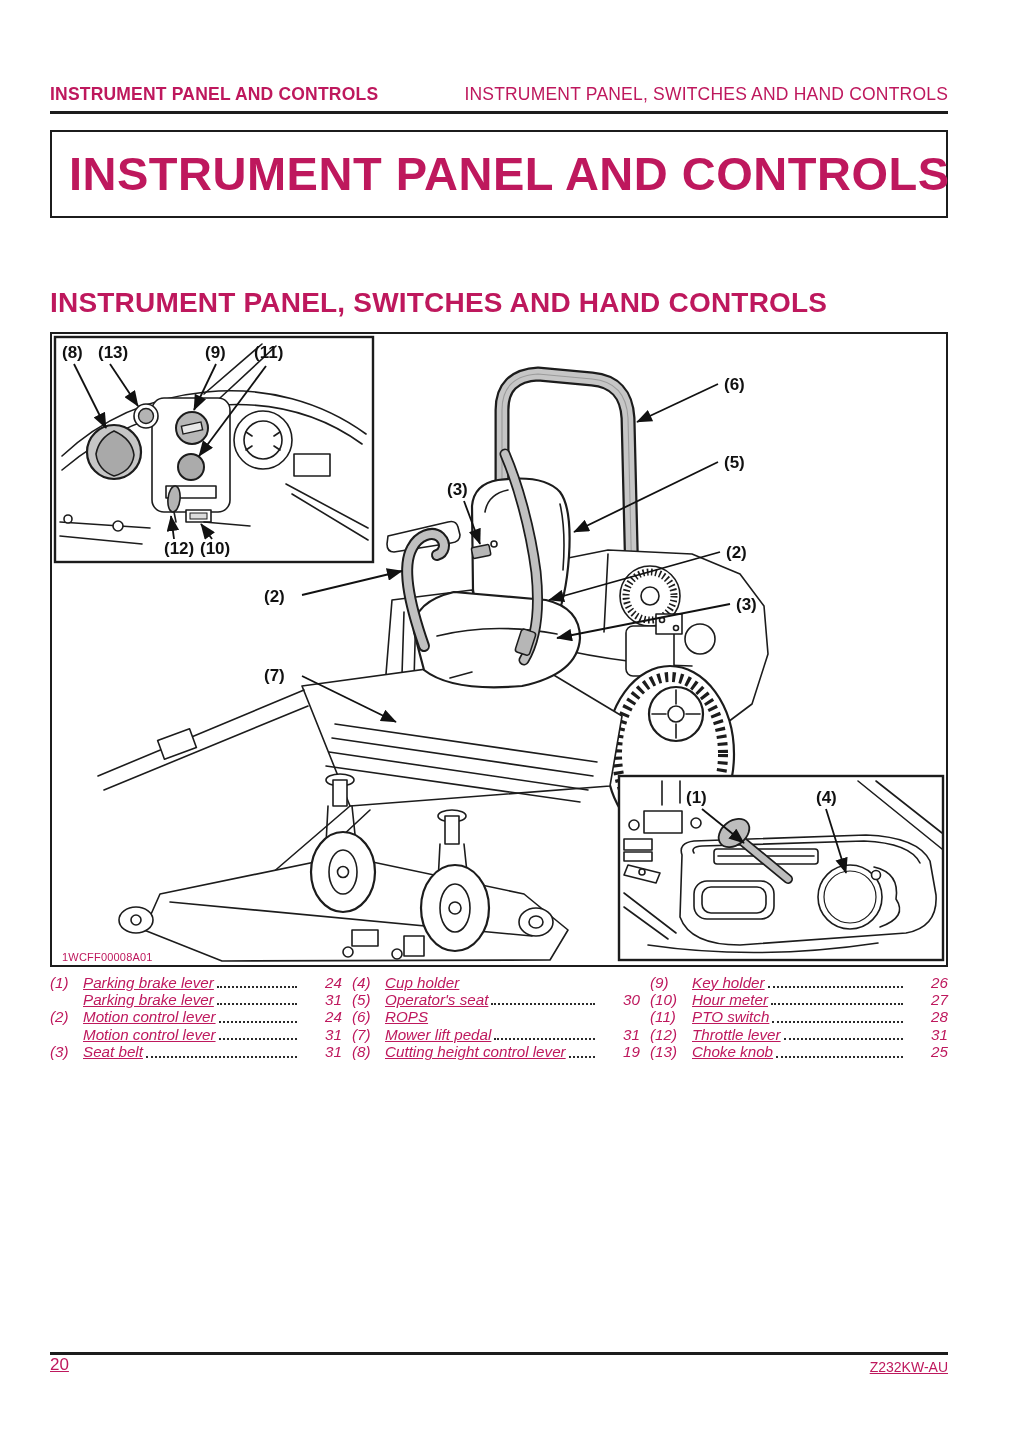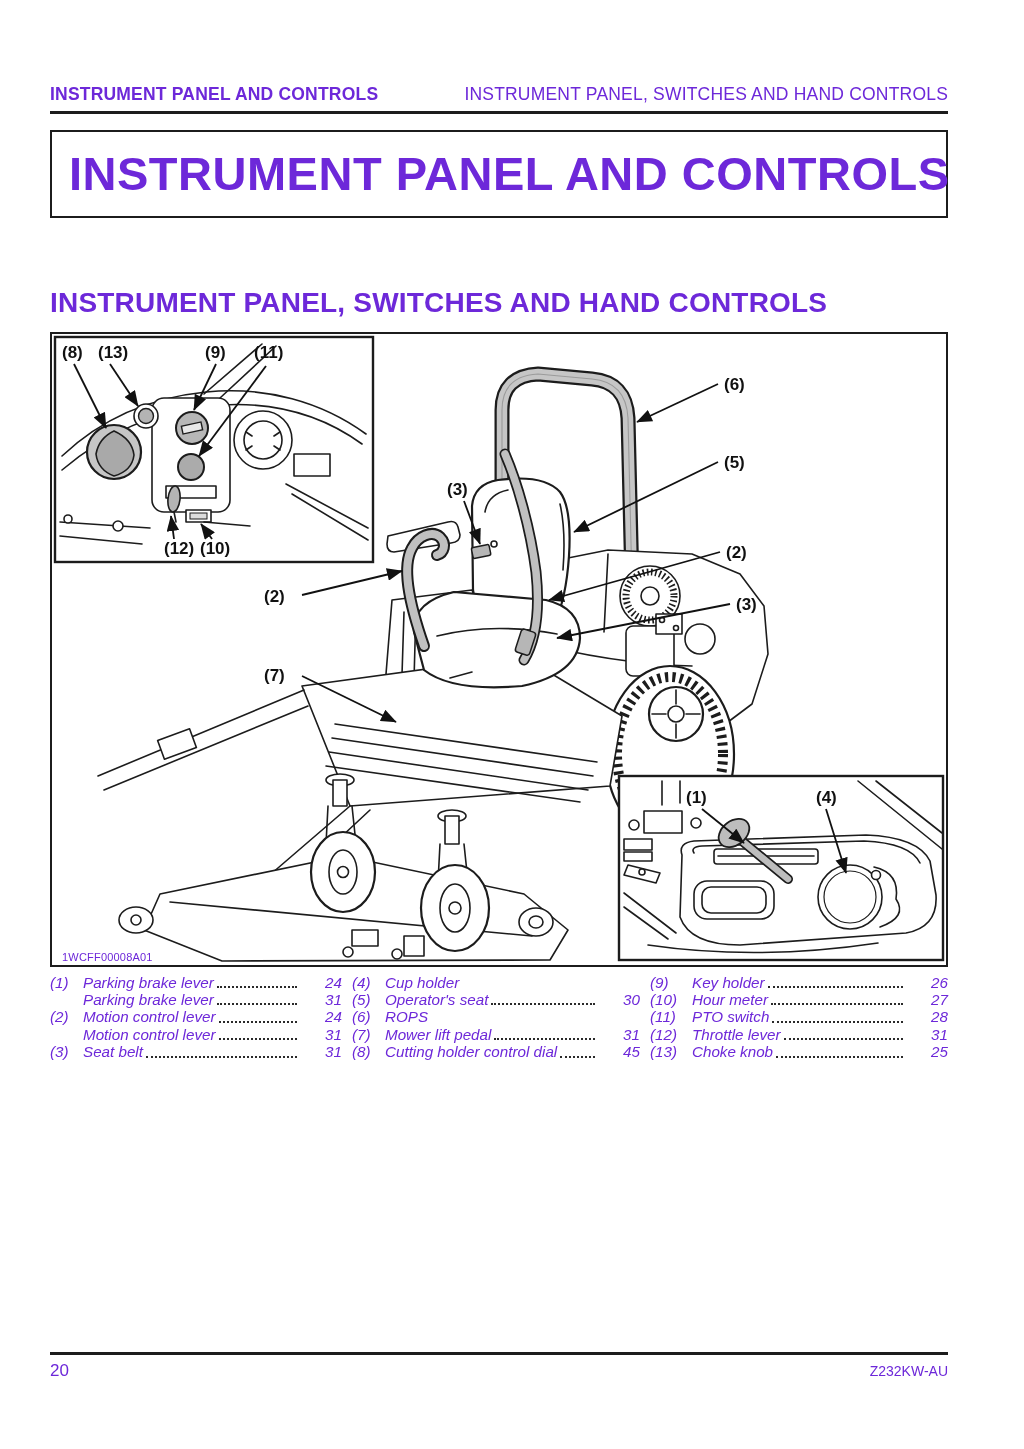--- a/index.html
+++ b/index.html
@@ -1,44 +1,44 @@
 <!DOCTYPE html>
 <html><head>
 <meta charset="utf-8">
 <style>
   html,body{margin:0;padding:0;background:#ffffff;}
   .page{
     position:relative;width:1024px;height:1449px;background:#fff;
-    font-family:"Liberation Sans", sans-serif;color:#6d28d9;overflow:hidden;
+    font-family:"Liberation Sans", sans-serif;color:#be185d;overflow:hidden;
   }
   .content{position:absolute;left:50px;top:0;width:898px;}
   .running-header{display:flex;justify-content:space-between;align-items:baseline;padding-top:84px;}
   .rh-left{font-weight:bold;font-size:17.5px;letter-spacing:.2px;}
   .rh-right{font-size:17.5px;letter-spacing:.2px;}
   .header-rule{height:2.5px;background:#1c1c1c;margin-top:6px;}
   .chapter-box{margin-top:16px;border:2.5px solid #1c1c1c;height:88px;display:flex;align-items:center;box-sizing:border-box;}
   .chapter-title{font-size:47px;font-weight:bold;letter-spacing:.5px;margin:0;padding-left:17px;white-space:nowrap;}
   .section-title{font-size:28px;font-weight:bold;letter-spacing:.2px;margin:69px 0 0 0;white-space:nowrap;}
   .figure-box{position:relative;margin-top:13px;width:898px;height:635px;border:2.5px solid #1c1c1c;box-sizing:border-box;background:#fff;}
   .figure-box svg{display:block;}
   .figure-code{position:absolute;left:7px;bottom:2px;font-size:11px;letter-spacing:.2px;background:#fff;padding:0 3px;}
   .legend{display:flex;margin-top:7px;font-style:italic;font-size:15.2px;}
   .legend-col{box-sizing:border-box;}
   .legend-col1{width:292px;margin-right:10px;}
   .legend-col2{width:288px;margin-right:10px;}
   .legend-col3{width:298px;}
   .lrow{display:flex;align-items:baseline;line-height:17.4px;}
   .lnum{flex:0 0 33px;}
   .legend-col3 .lnum{flex:0 0 42px;}
-  .lname{white-space:nowrap;}
+  .lname{white-space:nowrap;text-decoration:underline;}
   .llead{flex:1 1 auto;min-width:8px;border-bottom:2px dotted #2a2a2a;align-self:flex-end;margin:0 3px 3px 3px;}
   .lpage{flex:0 0 auto;margin-left:25px;}
   .footer{position:absolute;left:50px;top:1352px;width:898px;}
   .footer-rule{height:2.5px;background:#1c1c1c;}
-  .footer-row{display:flex;justify-content:space-between;align-items:center;margin-top:6px;}
+  .footer-row{display:flex;justify-content:space-between;align-items:flex-end;text-decoration:underline;}
   .footer-page{font-size:17px;}
   .footer-code{font-size:14px;}
   
   .ln{fill:none;stroke:#1c1c1c;stroke-width:1.6;stroke-linejoin:round;stroke-linecap:round;}
   .fw{fill:#ffffff;stroke:#1c1c1c;stroke-width:1.6;stroke-linejoin:round;}
   .fw2{fill:#ffffff;stroke:#1c1c1c;stroke-width:2.2;stroke-linejoin:round;}
   .co{font-family:"Liberation Sans",sans-serif;font-weight:bold;font-size:17px;fill:#111;font-style:normal;}
   .arr{stroke:#111;stroke-width:1.8;fill:none;marker-end:url(#arw);}
 </style>
 </head>
@@ -318,23 +318,23 @@
             <span class="lname">ROPS</span>
           </div>
           <div class="lrow">
             <span class="lnum">(7)</span>
             <span class="lname">Mower lift pedal</span>
             <span class="llead"></span>
             <span class="lpage">31</span>
           </div>
           <div class="lrow">
             <span class="lnum">(8)</span>
-            <span class="lname">Cutting holder control dial</span>
-            <span class="llead"></span>
-            <span class="lpage">45</span>
+            <span class="lname">Cutting height control lever</span>
+            <span class="llead"></span>
+            <span class="lpage">19</span>
           </div>
         </div>
       <div class="legend-col legend-col3">
           <div class="lrow">
             <span class="lnum">(9)</span>
             <span class="lname">Key holder</span>
             <span class="llead"></span>
             <span class="lpage">26</span>
           </div>
           <div class="lrow">

